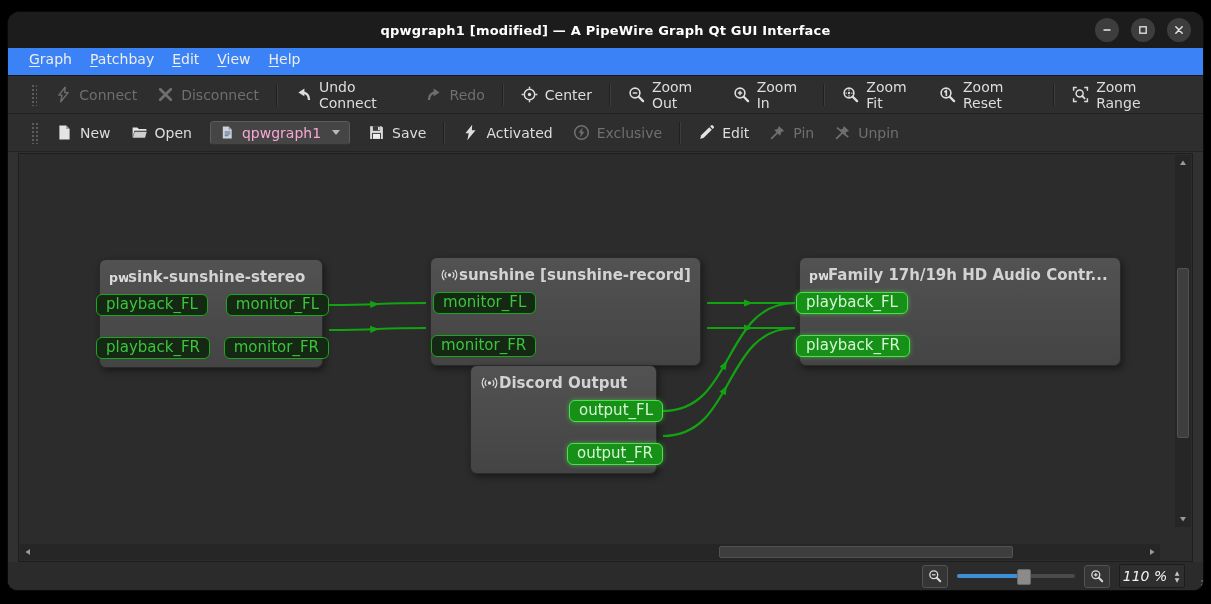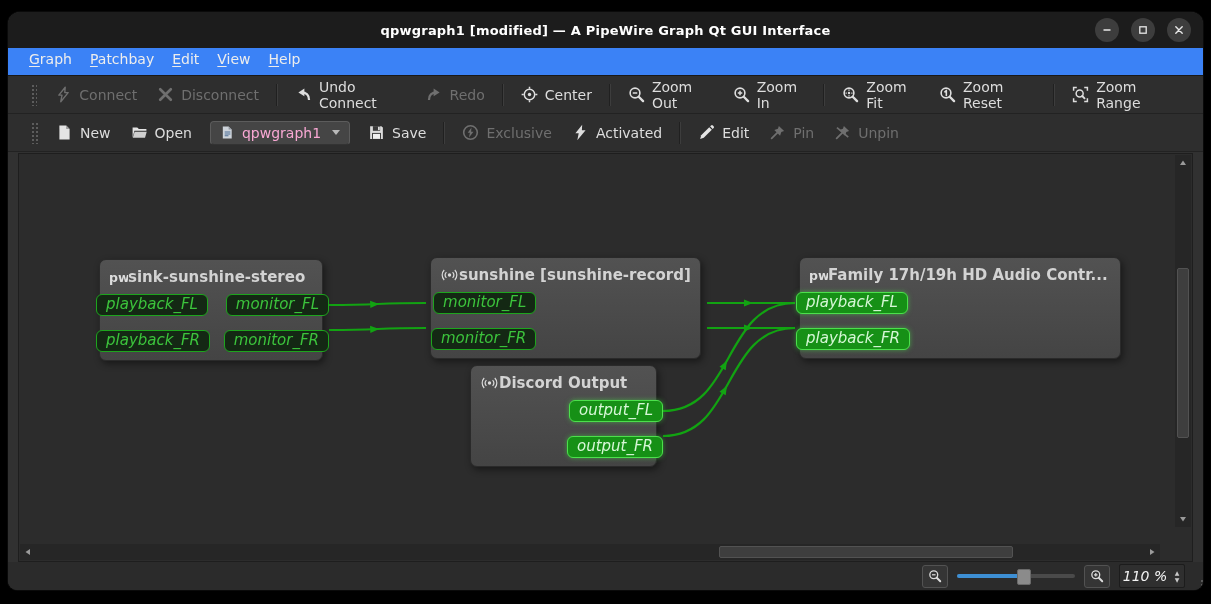--- a/index.html
+++ b/index.html
@@ -38,21 +38,21 @@
   .canvas-frame{position:relative;margin:1px 10px 0;height:407px;background:#2c2c2c;
     border:1px solid #1e1e1e;flex:none;}
   .viewport{position:absolute;left:1px;top:1px;width:1157px;height:389px;overflow:hidden;}
   .links-svg{position:absolute;left:0;top:0;pointer-events:none;}
   .node{position:absolute;background:linear-gradient(#525252,#444444);border:1px solid #2a2a2a;
     border-radius:7px;box-shadow:2px 3px 7px rgba(0,0,0,.45);}
   .node-header{height:34px;display:flex;align-items:center;padding:0 9px;gap:0;color:#d3d3d3;
     font-weight:bold;font-size:15px;white-space:nowrap;overflow:hidden;}
   .node-header .icon svg{width:19px;height:16px;color:#dcdcdc;}
   .ports{display:flex;justify-content:space-between;padding-bottom:8px;}
-  .pcol{display:flex;flex-direction:column;gap:14px;font-style:italic;}
+  .pcol{display:flex;flex-direction:column;gap:21px;}
   .pcol.in{align-items:flex-start;margin-left:-4px;}
   .pcol.out{align-items:flex-end;margin-right:-7px;}
   .port{height:22px;line-height:19px;box-sizing:border-box;padding:0 9px;border-radius:6px;font-size:15px;
     background:#142814;border:1.5px solid #1da51d;color:#3cc43c;white-space:nowrap;}
   .port.selected{background:#169016;border-color:#4ce04c;color:#d6f7d6;
     box-shadow:0 0 5px rgba(70,220,70,.55);}
   
   .vscroll{position:absolute;top:1px;right:1px;width:16px;height:372px;background:#262626;
     display:flex;flex-direction:column;}
   .hscroll{position:absolute;left:1px;bottom:1px;height:16px;width:1140px;background:#262626;
@@ -263,36 +263,36 @@
             <path d="M2 2 h10.6 L14 3.4 V14 H2 Z" fill="#dcdcdc"></path>
             <rect x="4.6" y="2" width="6.8" height="4.4" fill="#3a3a3a"></rect>
             <rect x="9.4" y="2.6" width="1.7" height="3.2" fill="#dcdcdc"></rect>
             <rect x="3.8" y="8.4" width="8.4" height="5.6" fill="#3a3a3a"></rect>
             <rect x="4.7" y="9.3" width="6.6" height="4.7" fill="#efefef"></rect>
           </svg>
         </span>
         <span>Save</span>
       </div>
       <div class="tb-sep"></div>
+      <div class="tbtn">
+        <span class="icon">
+          <svg viewBox="0 0 16 16">
+            <path d="M9.6 .8 L3.2 8.8 h3.1 L5 15.2 L12.8 5.9 H9.3 Z" fill="currentColor"></path>
+          </svg>
+        </span>
+        <span>Activated</span>
+      </div>
       <div class="tbtn disabled">
         <span class="icon">
           <svg viewBox="0 0 16 16">
             <circle cx="8" cy="8" r="6.4" fill="none" stroke="currentColor" stroke-width="1.5"></circle>
             <path d="M8.9 3.4 L5.4 8.3 h2 L6.6 12.6 L10.8 7.2 H8.6 Z" fill="currentColor"></path>
           </svg>
         </span>
         <span>Exclusive</span>
-      </div>
-      <div class="tbtn">
-        <span class="icon">
-          <svg viewBox="0 0 16 16">
-            <path d="M9.6 .8 L3.2 8.8 h3.1 L5 15.2 L12.8 5.9 H9.3 Z" fill="currentColor"></path>
-          </svg>
-        </span>
-        <span>Activated</span>
       </div>
       <div class="tb-sep"></div>
       <div class="tbtn">
         <span class="icon">
           <svg viewBox="0 0 16 16">
             <path d="M2 14 l1-3.4 L10.6 3 l2.4 2.4 L5.4 13 Z" fill="#e4e4e4"></path>
             <path d="M11.4 2.2 l2.4 2.4 .9-.9 a1.2 1.2 0 0 0 0-1.7 l-.7-.7 a1.2 1.2 0 0 0-1.7 0 Z" fill="#e4e4e4"></path>
           </svg>
         </span>
         <span>Edit</span>

